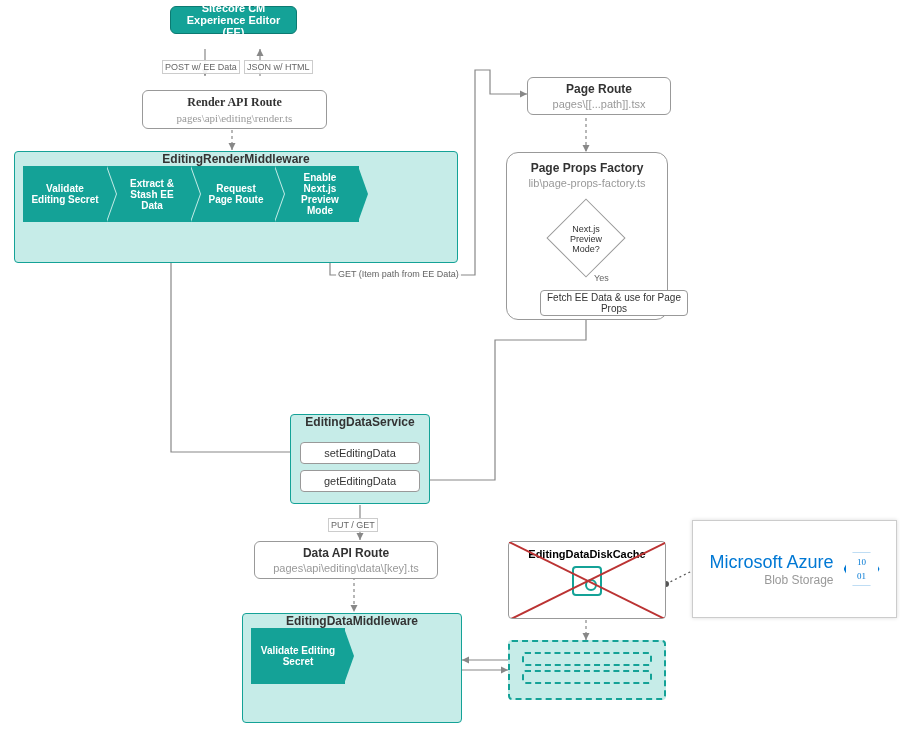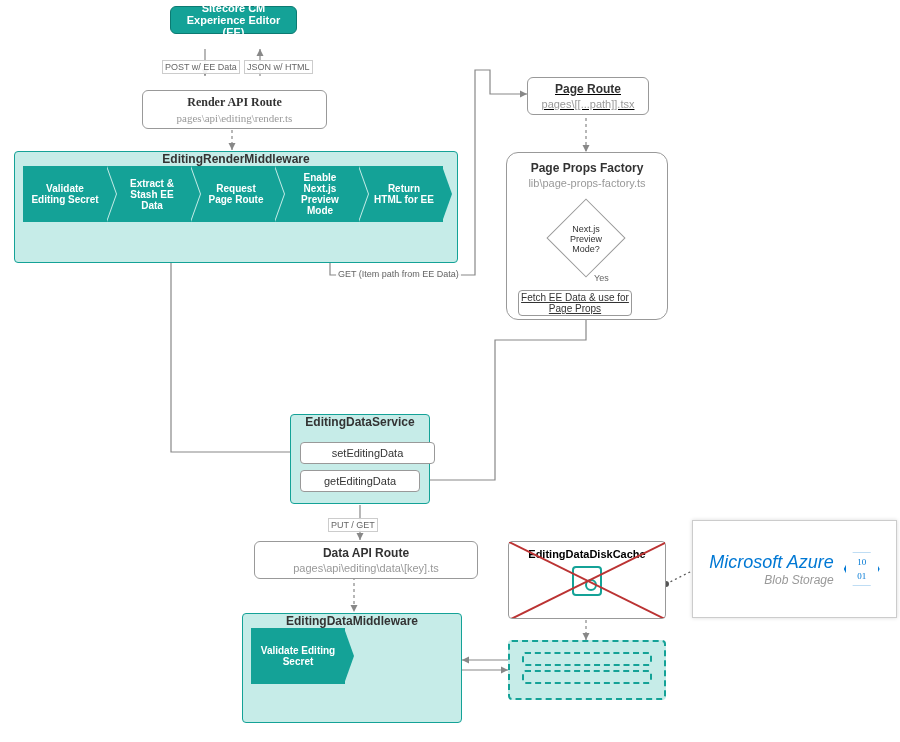--- a/index.html
+++ b/index.html
@@ -159,21 +159,20 @@
     background: #fff;
     border: 1px solid #ccc;
     box-shadow: 0 0 4px rgba(0,0,0,0.15);
     display: flex;
     align-items: center;
     justify-content: center;
     padding: 0 10px;
   }
   .azure-text {
     text-align: center;
-    font-style: italic;
   }
   .azure-main {
     color: #0078d4;
     font-size: 18px;
     font-weight: normal;
   }
   .azure-sub {
     color: #999;
     font-size: 12px;
     text-align: right;
@@ -244,75 +243,72 @@
 </div>
 
 <div class="label-small" style="left:162px; top:60px; border:0.5px solid #ccc;">POST w/ EE Data</div>
 <div class="label-small" style="left:244px; top:60px; border:0.5px solid #ccc;">JSON w/ HTML</div>
 
 <div class="box-plain" style="left:142px; top:90px; width:185px;font-family:Liberation Serif, serif;">
   <div class="title-main">Render API Route</div>
   <div class="subtitle">pages\api\editing\render.ts</div>
 </div>
 
-<div class="box-plain" style="left:527px; top:77px; width:122px;text-decoration:underline;">
+<div class="box-plain" style="left:527px; top:77px; width:144px;">
   <div class="title-main">Page Route</div>
   <div class="subtitle">pages\[[...path]].tsx</div>
 </div>
 
 <div class="box-teal-light" style="left:14px; top:151px; width:444px; height:112px;">
   <div class="section-title">EditingRenderMiddleware</div>
   <div class="chevron-row" style="margin:0 8px;">
     <div class="chevron" style="width:84px;">
         <span>Validate Editing Secret</span>
       </div>
     <div class="chevron" style="width:84px;">
         <span>Extract &amp; Stash EE Data</span>
       </div>
     <div class="chevron" style="width:84px;">
         <span>Request Page Route</span>
       </div>
     <div class="chevron" style="width:84px;">
         <span>Enable Next.js Preview Mode</span>
       </div>
-    <div class="chevron" style="width:84px;">
-        <span>Return HTML for EE</span>
-      </div>
   </div>
 </div>
 
 <div class="label-small" style="left:336px; top:268px;">GET (Item path from EE Data)</div>
 
 <div class="box-plain" style="left:506px; top:152px; width:162px; height:168px; border-radius:12px;">
   <div class="title-main" style="margin-top:4px;">Page Props Factory</div>
   <div class="subtitle">lib\page-props-factory.ts</div>
 </div>
 
 <div class="decision" style="left:558px; top:210px;">
   <div class="decision-text">Next.js Preview Mode?</div>
 </div>
 <div class="label-small" style="left:592px; top:272px; background:none;">Yes</div>
 
-<div class="inner-white" style="left:518px; top:290px; width:114px; height:26px;text-decoration:underline;">
+<div class="inner-white" style="left:540px; top:290px; width:148px; height:26px;">
   <span style="font-size:10px;">Fetch EE Data &amp; use for Page Props</span>
 </div>
 
 <div class="box-teal-light" style="left:290px; top:414px; width:140px; height:90px;">
   <div class="section-title">EditingDataService</div>
 </div>
-<div class="inner-white" style="left:300px; top:442px; width:135px; height:22px;">
+<div class="inner-white" style="left:300px; top:442px; width:120px; height:22px;">
   <span>setEditingData</span>
 </div>
 <div class="inner-white" style="left:300px; top:470px; width:120px; height:22px;">
   <span>getEditingData</span>
 </div>
 
 <div class="label-small" style="left:328px; top:518px; border:0.5px solid #ccc;">PUT / GET</div>
 
-<div class="box-plain" style="left:254px; top:541px; width:224px;">
+<div class="box-plain" style="left:254px; top:541px; width:184px;">
   <div class="title-main">Data API Route</div>
   <div class="subtitle">pages\api\editing\data\[key].ts</div>
 </div>
 
 <div class="box-teal-light" style="left:242px; top:613px; width:220px; height:110px;">
   <div class="section-title">EditingDataMiddleware</div>
   <div class="chevron-row" style="margin:0 8px;">
     <div class="chevron" style="width:94px;">
         <span>Validate Editing Secret</span>
       </div>

